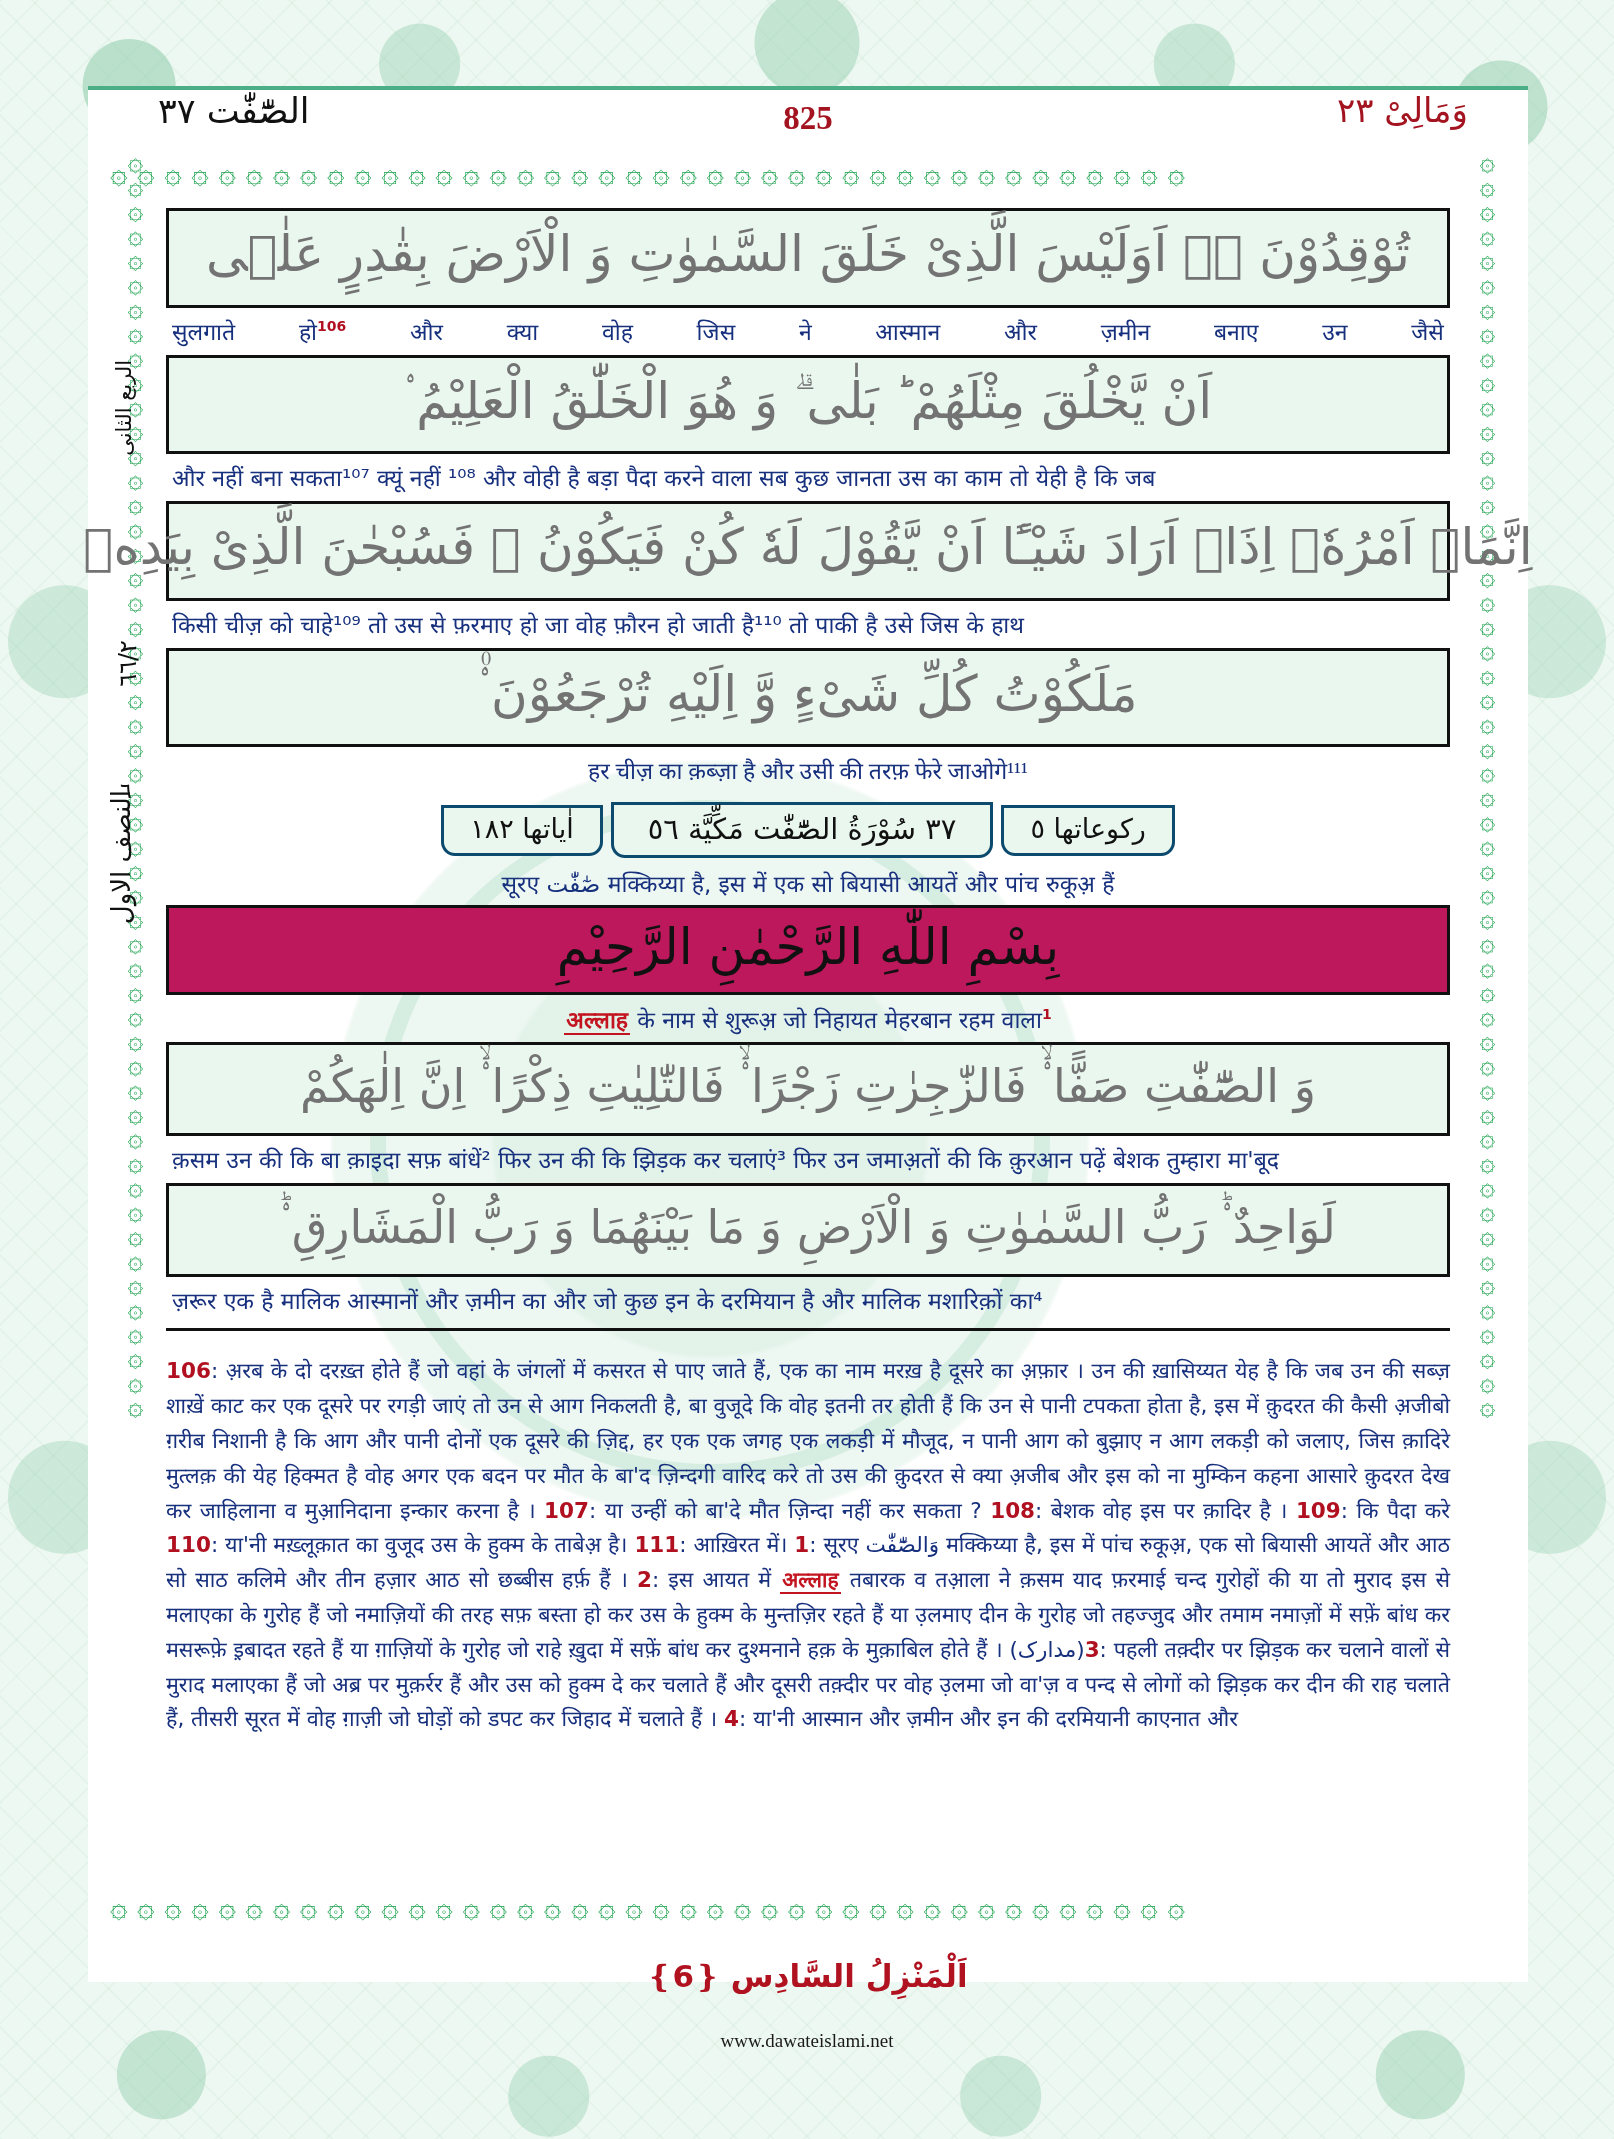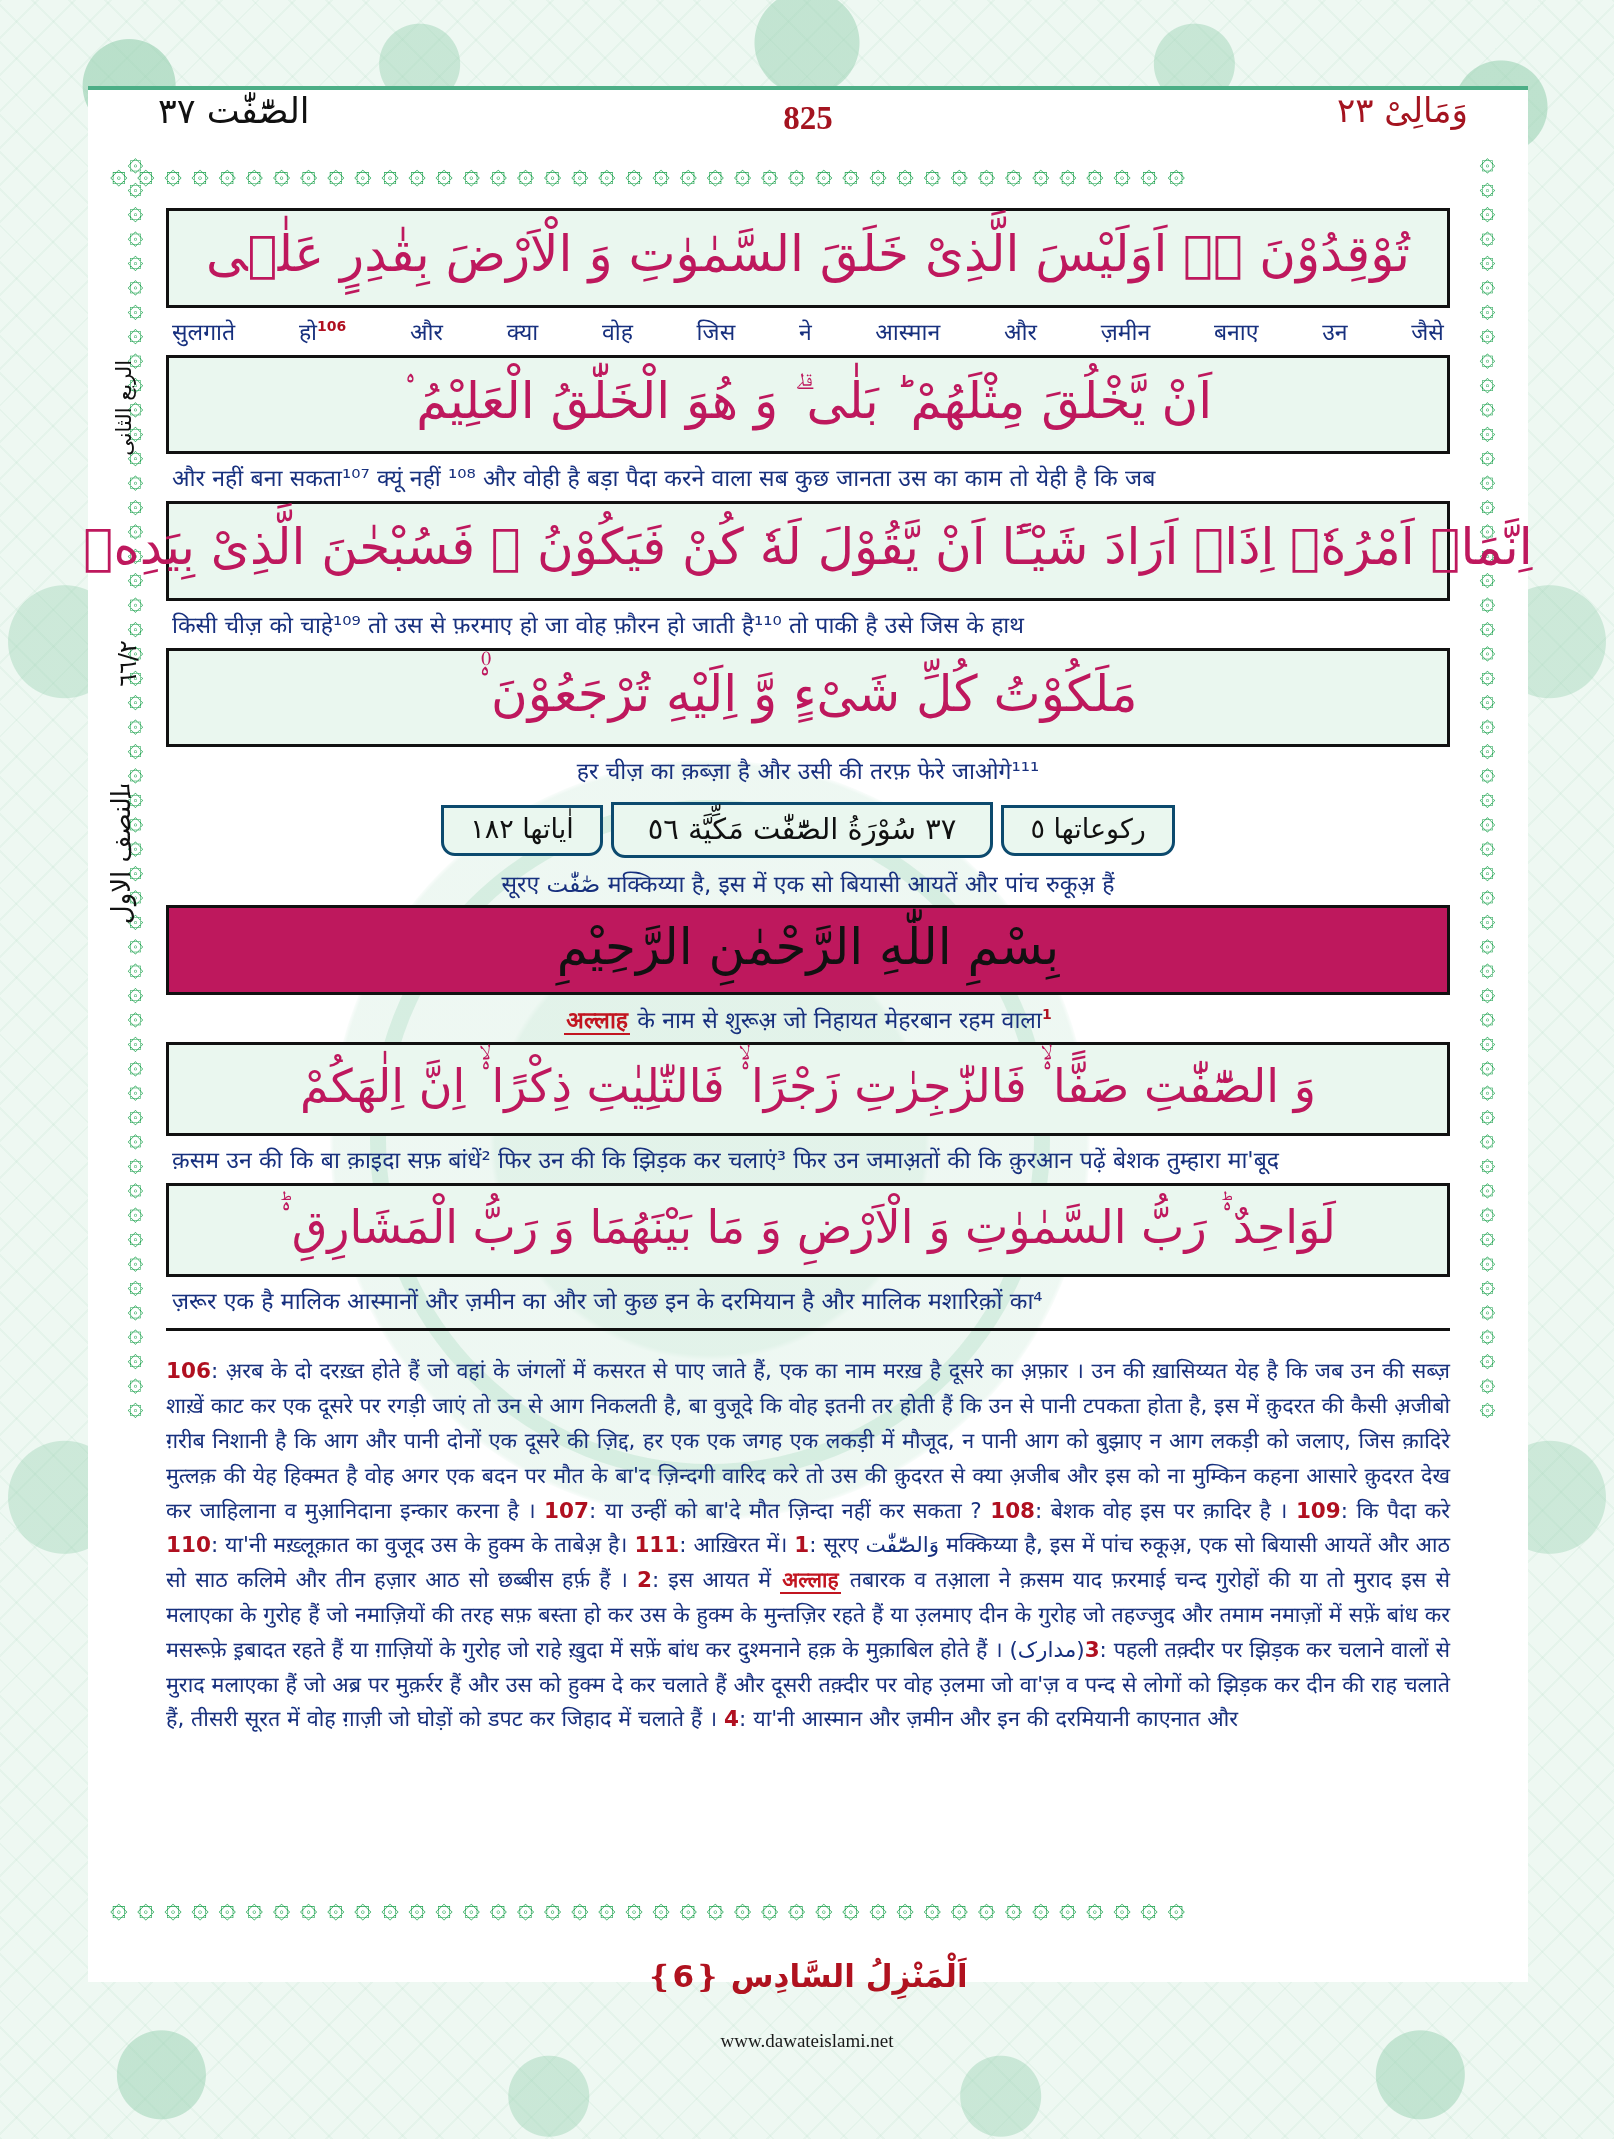--- a/index.html
+++ b/index.html
@@ -107,21 +107,21 @@
   .ayah-box{
     border:3px solid #111;
     background:#eaf7ef;
     height:auto;
     display:flex;align-items:center;justify-content:center;
     direction:rtl;
   }
   .ayah-txt{
     font-family:"DejaVu Sans",sans-serif;
     font-size:50px;
-    color:#be185d;
+    color:#737373;
     padding:10px 14px 16px;
     line-height:1.35;
     white-space:nowrap;
     letter-spacing:-1px;
     transform:scaleX(1);
   }
   .ayah-txt.sm{font-size:46px;}
 
   .trans-row{
     display:flex;justify-content:space-between;align-items:baseline;
@@ -130,21 +130,21 @@
     color:#17307e;
     padding:7px 6px 8px;
     white-space:nowrap;
   }
   .trans-row span.w{display:inline-block;}
   sup.fn{color:#b01020;font-size:14px;font-weight:bold;vertical-align:super;}
 
   .trans-center{
     text-align:center;justify-content:center;
   }
-  .trans-center > span{margin:0 28px;}
+  .trans-center > span{margin:0 28px;font-family:Liberation Serif, serif;}
 
   
   .surah-banner{
     margin-top:8px;
     display:flex;justify-content:center;align-items:center;
     gap:0px;
   }
   .banner-cell{
     border:3px solid #0c4a6e;
     background:#eaf7ef;

